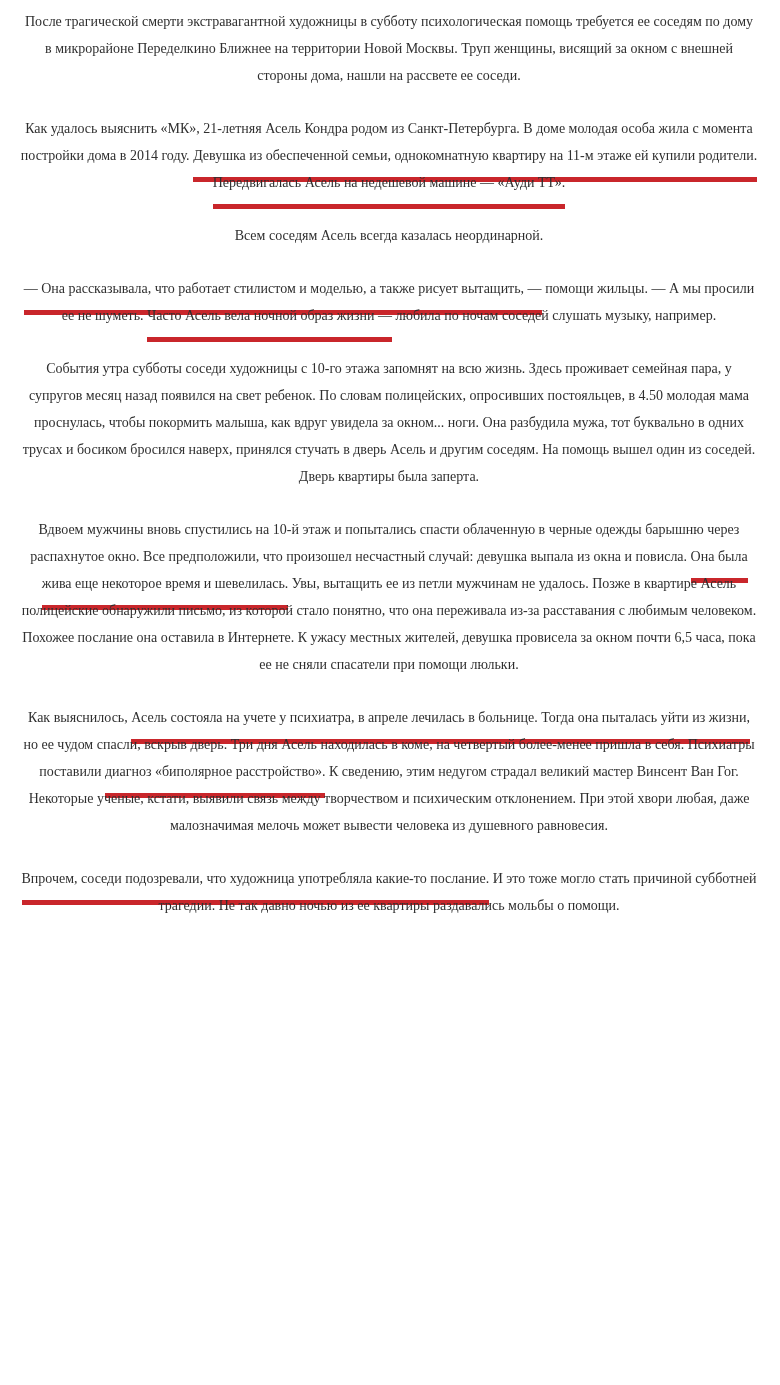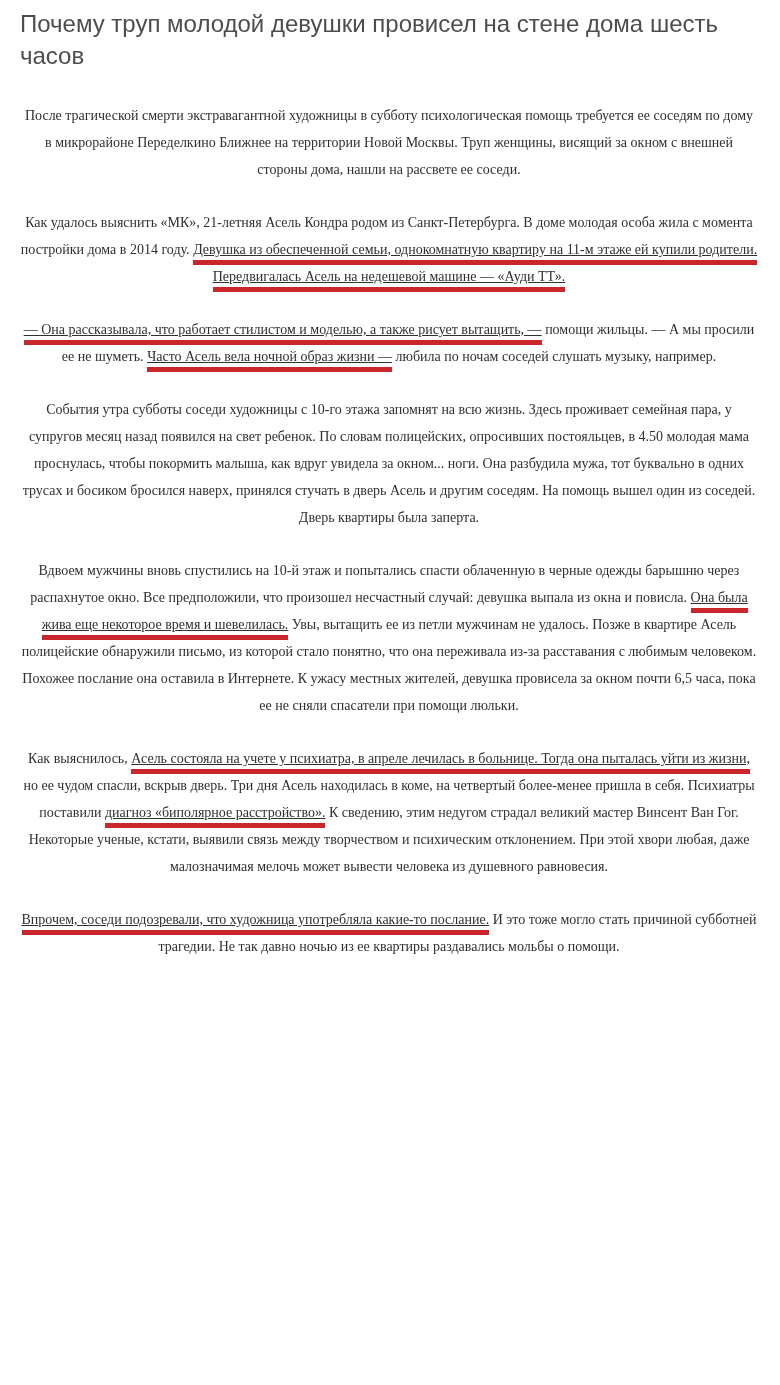--- a/index.html
+++ b/index.html
@@ -47,36 +47,35 @@
   }
   .article-body p:last-child{margin-bottom:0;}
   .run{
     
   }
   .hl{
     background-image:linear-gradient(var(--underline-red), var(--underline-red));
     background-repeat:no-repeat;
     background-size:100% 5px;
     background-position:0 100%;
-    padding-bottom:8px;
+    padding-bottom:19px;
     -webkit-box-decoration-break:clone;
     box-decoration-break:clone;
-    text-decoration:underline;
   }
 </style>
 </head>
 <body>
 
 <main class="article">
 
-  <h2 class="article-subtitle">Почему труп молодой девушки провисел на стене дома шесть часов</h2>
 
   <section class="article-body">
     <p><span class="run">После трагической смерти экстравагантной художницы в субботу психологическая помощь требуется ее соседям по дому в микрорайоне Переделкино Ближнее на территории Новой Москвы. Труп женщины, висящий за окном с внешней стороны дома, нашли на рассвете ее соседи.</span></p>
     <p><span class="run">Как удалось выяснить «МК», 21-летняя Асель Кондра родом из Санкт-Петербурга. В доме молодая особа жила с момента постройки дома в 2014 году. </span><span class="run hl">Девушка из обеспеченной семьи, однокомнатную квартиру на 11-м этаже ей купили родители. Передвигалась Асель на недешевой машине — «Ауди ТТ».</span></p>
+    <p><span class="run">Всем соседям Асель всегда казалась неординарной.</span></p>
     <p><span class="run hl">— Она рассказывала, что работает стилистом и моделью, а также рисует вытащить, —</span><span class="run"> помощи жильцы. — А мы просили ее не шуметь. </span><span class="run hl">Часто Асель вела ночной образ жизни —</span><span class="run"> любила по ночам соседей слушать музыку, например.</span></p>
     <p><span class="run">События утра субботы соседи художницы с 10-го этажа запомнят на всю жизнь. Здесь проживает семейная пара, у супругов месяц назад появился на свет ребенок. По словам полицейских, опросивших постояльцев, в 4.50 молодая мама проснулась, чтобы покормить малыша, как вдруг увидела за окном... ноги. Она разбудила мужа, тот буквально в одних трусах и босиком бросился наверх, принялся стучать в дверь Асель и другим соседям. На помощь вышел один из соседей. Дверь квартиры была заперта.</span></p>
     <p><span class="run">Вдвоем мужчины вновь спустились на 10-й этаж и попытались спасти облаченную в черные одежды барышню через распахнутое окно. Все предположили, что произошел несчастный случай: девушка выпала из окна и повисла. </span><span class="run hl">Она была жива еще некоторое время и шевелилась.</span><span class="run"> Увы, вытащить ее из петли мужчинам не удалось. Позже в квартире Асель полицейские обнаружили письмо, из которой стало понятно, что она переживала из-за расставания с любимым человеком. Похожее послание она оставила в Интернете. К ужасу местных жителей, девушка провисела за окном почти 6,5 часа, пока ее не сняли спасатели при помощи люльки.</span></p>
     <p><span class="run">Как выяснилось, </span><span class="run hl">Асель состояла на учете у психиатра, в апреле лечилась в больнице. Тогда она пыталась уйти из жизни,</span><span class="run"> но ее чудом спасли, вскрыв дверь. Три дня Асель находилась в коме, на четвертый более-менее пришла в себя. Психиатры поставили </span><span class="run hl">диагноз «биполярное расстройство».</span><span class="run"> К сведению, этим недугом страдал великий мастер Винсент Ван Гог. Некоторые ученые, кстати, выявили связь между творчеством и психическим отклонением. При этой хвори любая, даже малозначимая мелочь может вывести человека из душевного равновесия.</span></p>
     <p><span class="run hl">Впрочем, соседи подозревали, что художница употребляла какие-то послание.</span><span class="run"> И это тоже могло стать причиной субботней трагедии. Не так давно ночью из ее квартиры раздавались мольбы о помощи.</span></p>
 
   </section>
 </main>
 
 </body></html>

